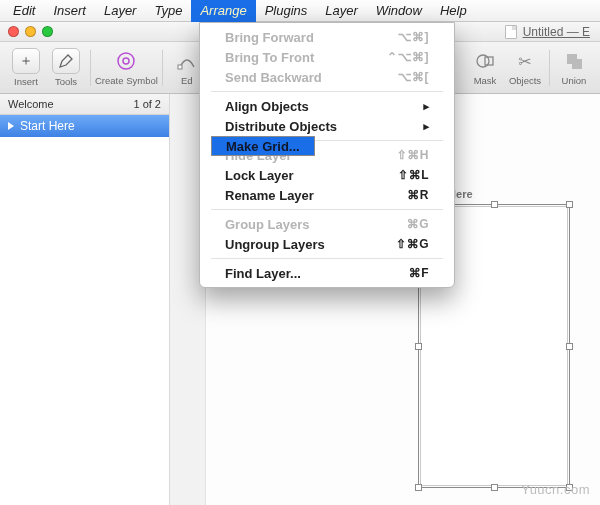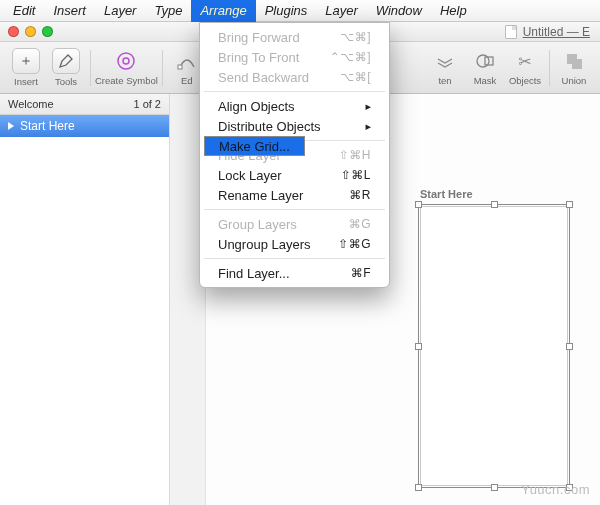--- a/index.html
+++ b/index.html
@@ -37,21 +37,21 @@
 
   .canvas { flex:1; background:#fdfdfd; position:relative; }
   .gutter { position:absolute; left:0; top:0; bottom:0; width:36px; background:#f2f2f2; border-right:1px solid #e2e2e2;}
   .artlabel { position:absolute; left:250px; top:94px; font-size:11px; font-weight:600; color:#777;}
   .artboard { position:absolute; left:250px; top:112px; width:148px; height:280px; background:#fff; border:1px solid #c9c9c9;}
   .sel { position:absolute; border:1px solid #8a8a8a;}
   .hnd { position:absolute; width:7px; height:7px; background:#fff; border:1px solid #8a8a8a;}
   .watermark { position:absolute; right:10px; bottom:8px; font-size:13px; color:#bdbdbd; letter-spacing:.5px;}
 
   
-  .menu { position:absolute; left:199px; top:22px; width:191px; background:#fff; border:1px solid #b9b9b9; border-radius:0 0 6px 6px; box-shadow:0 12px 26px rgba(0,0,0,.35); padding:4px 4px; font-size:13px; z-index:50;}
+  .menu { position:absolute; left:199px; top:22px; width:256px; background:#fff; border:1px solid #b9b9b9; border-radius:0 0 6px 6px; box-shadow:0 12px 26px rgba(0,0,0,.35); padding:4px 11px; font-size:13px; z-index:50;font-weight:bold;}
   .menu .row { height:20px; display:flex; align-items:center; justify-content:space-between; padding:0 14px; color:#222;}
   .menu .row.disabled { color:#b4b4b4; }
   .menu .row.sel { background:#1a6fe8; color:#0f172a; }
   .menu .sep { height:1px; background:#e2e2e2; margin:4px 0;}
   .menu .sc { font-size:12px; letter-spacing:.5px;}
   .menu .sub::after { content:"▸"; font-size:11px; color:#222; }
 
   
   svg { display:block; }
 </style>

